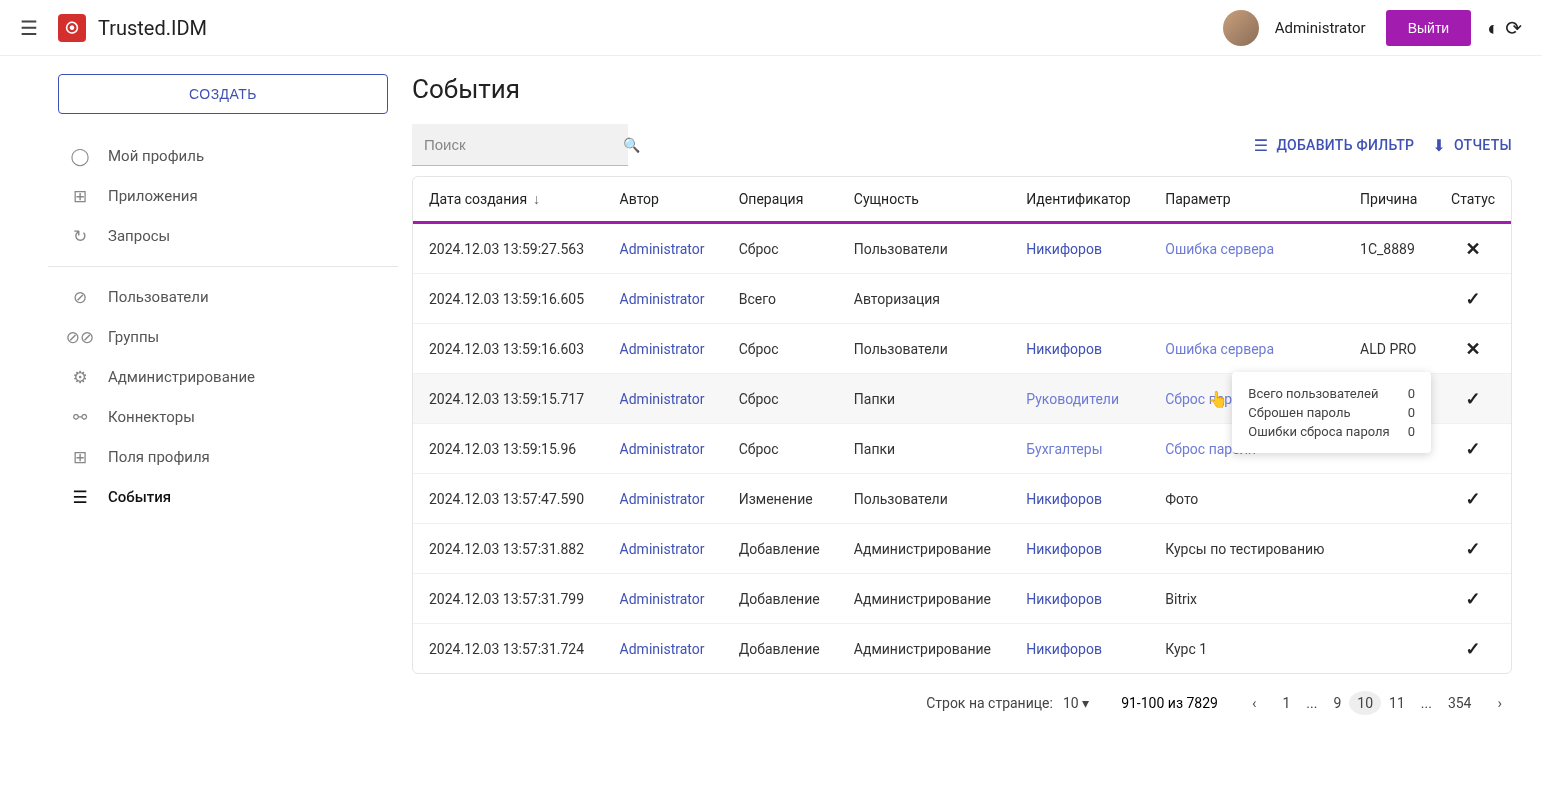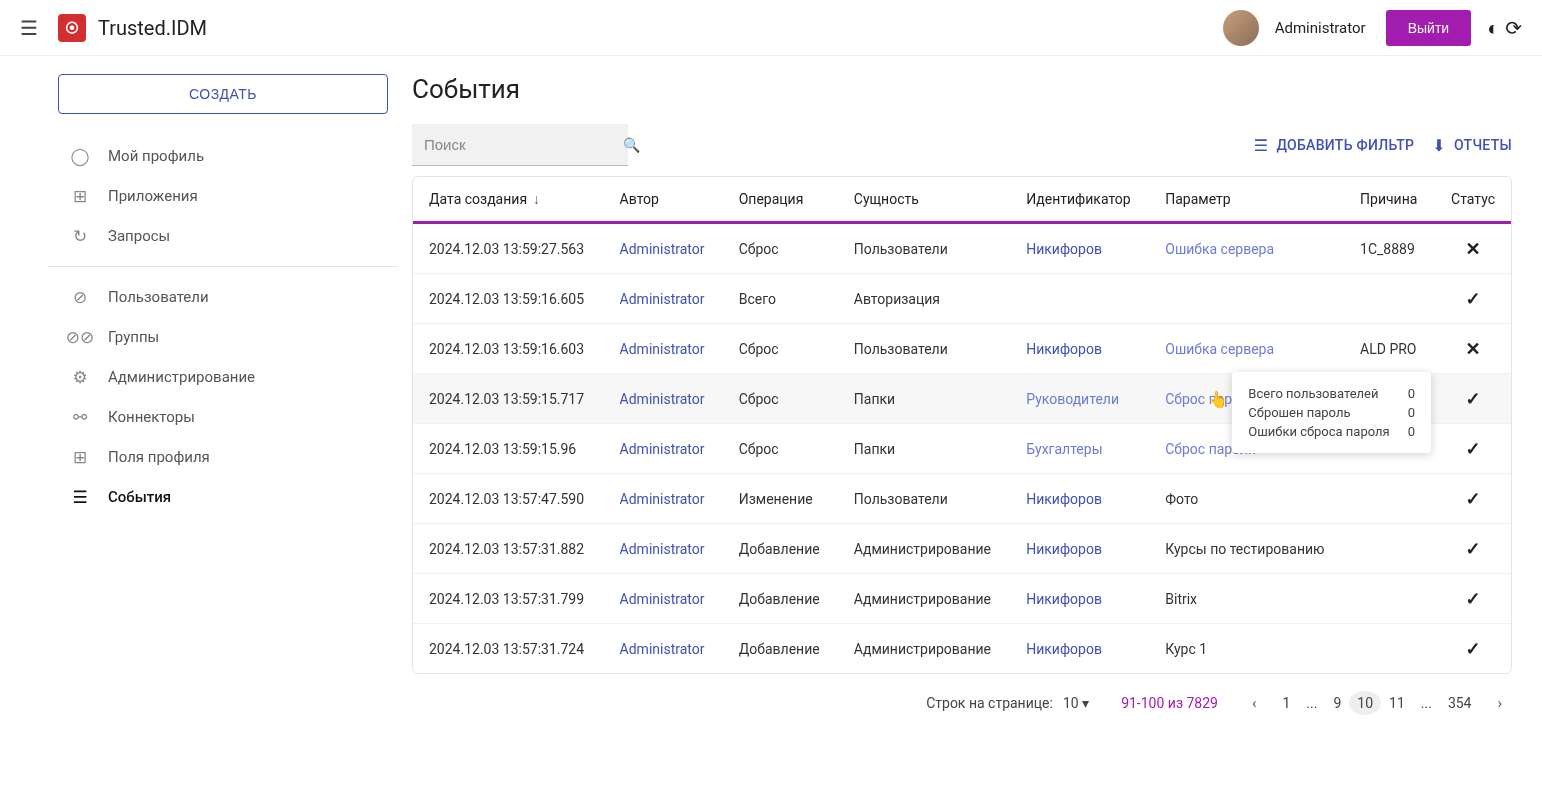--- a/index.html
+++ b/index.html
@@ -48,21 +48,21 @@
   .status-icon { font-size: 18px; font-weight: 600; color: #222; }
 
   .tooltip-box { position: absolute; top: 195px; right: 80px; background: #fff; border-radius: 4px; box-shadow: 0 2px 10px rgba(0,0,0,0.18); padding: 12px 16px; z-index: 10; font-size:13px;text-align:center;}
   .tooltip-row { display: flex; justify-content: space-between; gap: 18px; padding: 2px 0; color:#444;}
   
   .cursor-hand { position:absolute; top:213px; left:795px; font-size:16px; z-index:11; color:#222; pointer-events:none;}
 
   .pagination { display: flex; align-items: center; justify-content: flex-end; gap: 12px; padding: 16px 4px; font-size: 14px; color: #444; }
   .page-size { display:flex; align-items:center; gap:6px;}
   .page-size-val { padding:2px 4px; }
-  .page-info { margin: 0 16px; color: #a21caf; }
+  .page-info { margin: 0 16px; color: #000000; }
   .pg-btn { color: #444; padding: 4px 8px; border-radius: 50%; cursor: pointer; font-size:14px;}
   .pg-btn.current { background: #eee; }
   .pg-arrow { color: #555; padding: 4px 6px; cursor:pointer; font-size:15px;}
 </style>
 </head>
 <body>
 
 <div class="header">
   <span class="menu-icon">☰</span>
   <div class="logo">⦿</div>

